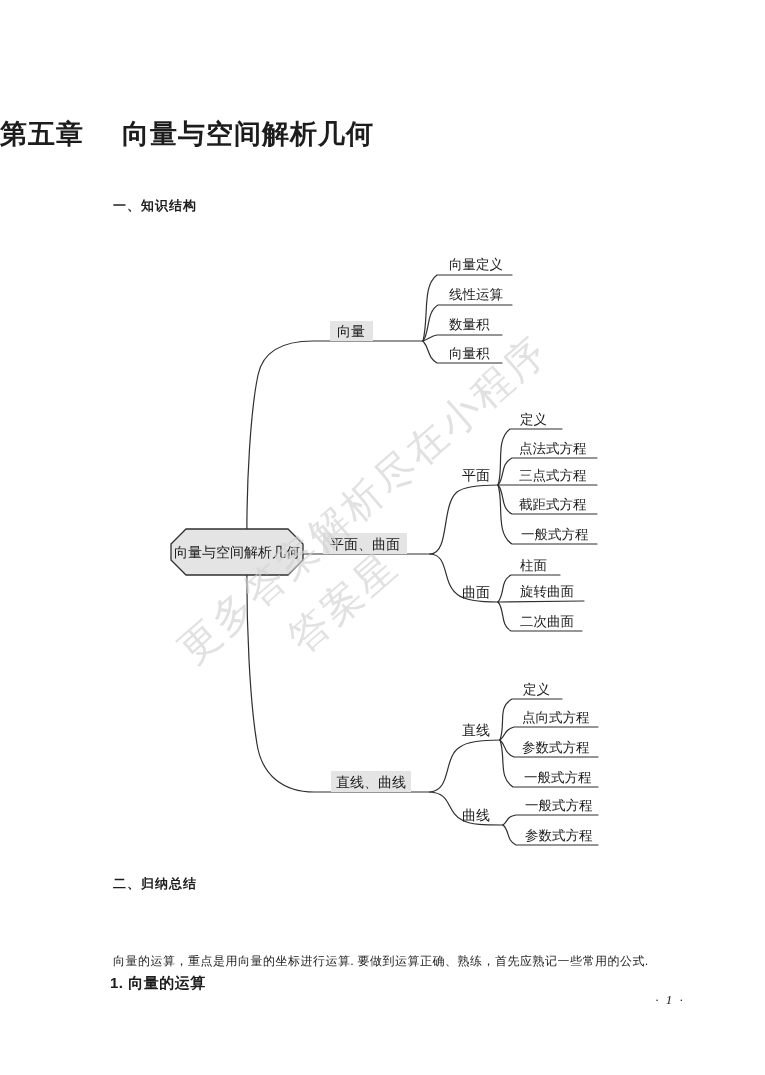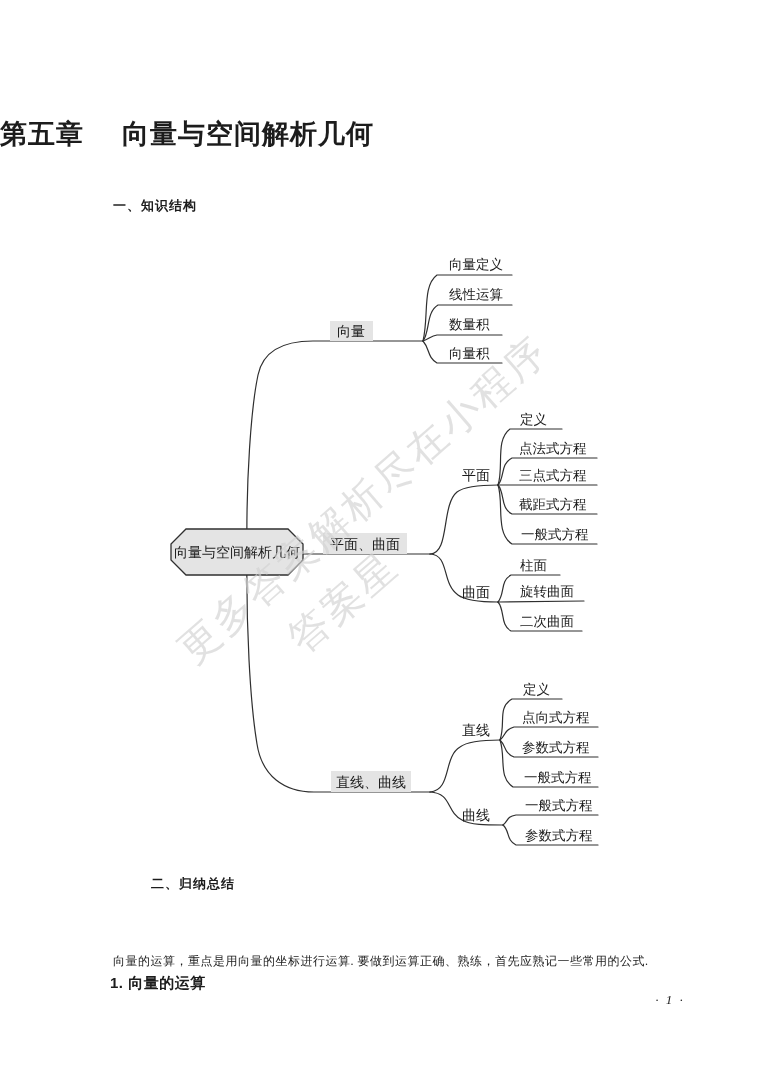--- a/index.html
+++ b/index.html
@@ -12,21 +12,21 @@
     top:116px;left:0;width:765px;text-align:left;
     font-family:"Liberation Sans","DejaVu Sans",sans-serif;
     font-weight:bold;font-size:27px;letter-spacing:1px;white-space:nowrap;
   }
   .title-gap{display:inline-block;width:38px;}
   .sec-heading{
     font-family:"Liberation Sans","DejaVu Sans",sans-serif;
     font-weight:bold;font-size:13px;letter-spacing:1px;white-space:nowrap;
   }
   .sec1{left:113px;top:197px;}
-  .sec2{left:113px;top:875px;margin-left:38px;}
+  .sec2{left:113px;top:875px;}
   .sub-heading{
     left:110px;top:974px;
     font-family:"Liberation Sans","DejaVu Sans",sans-serif;
     font-weight:bold;font-size:15px;letter-spacing:0.5px;white-space:nowrap;
   }
   .para{
     left:85px;top:949px;width:598px;
     font-size:12px;line-height:24px;text-indent:28px;text-align:justify;
     letter-spacing:0.5px;
   }

